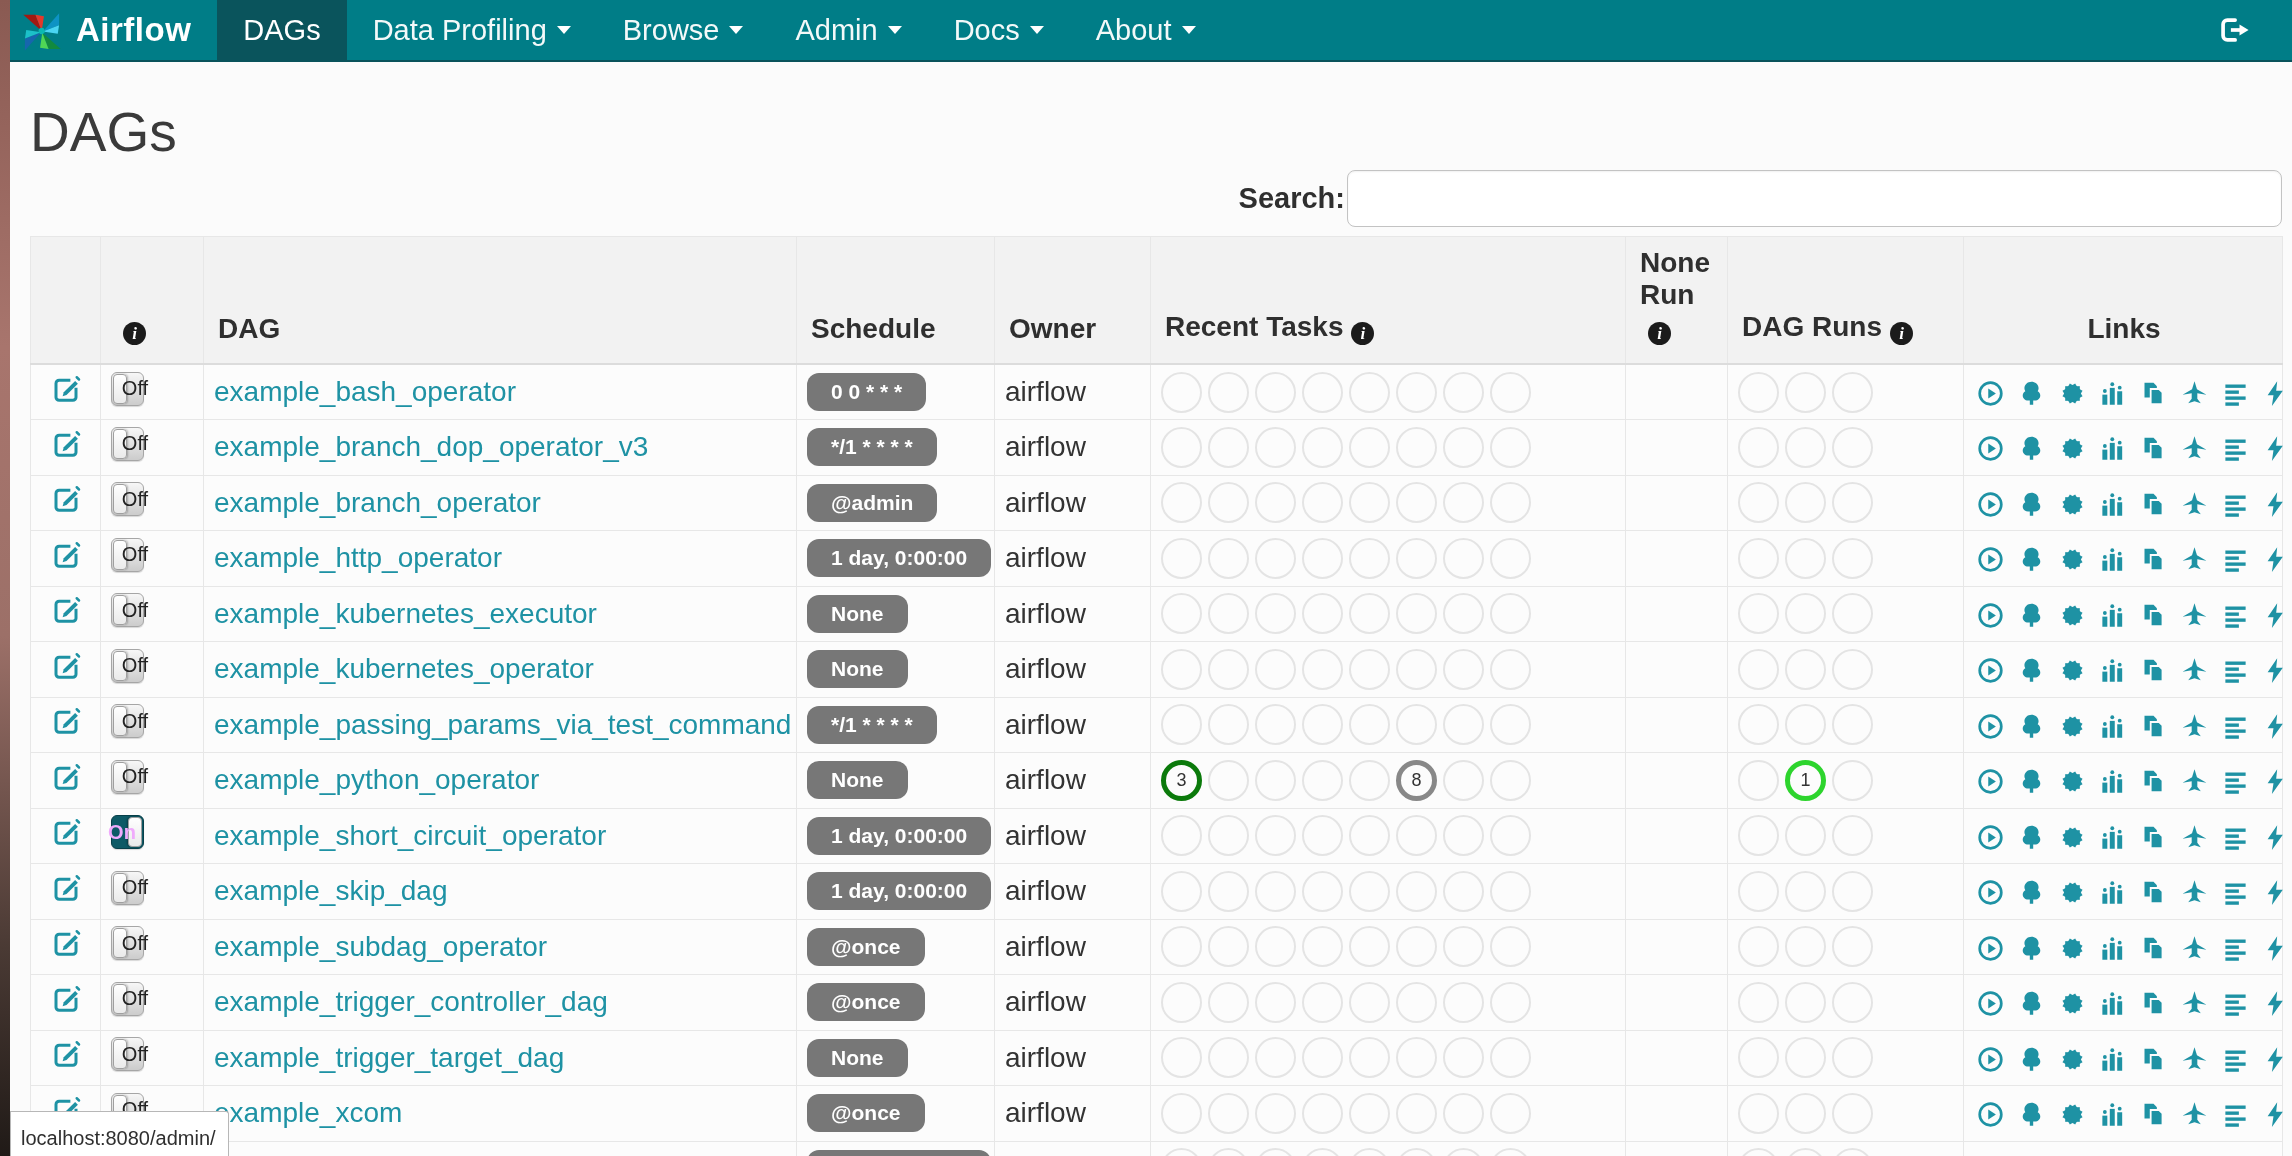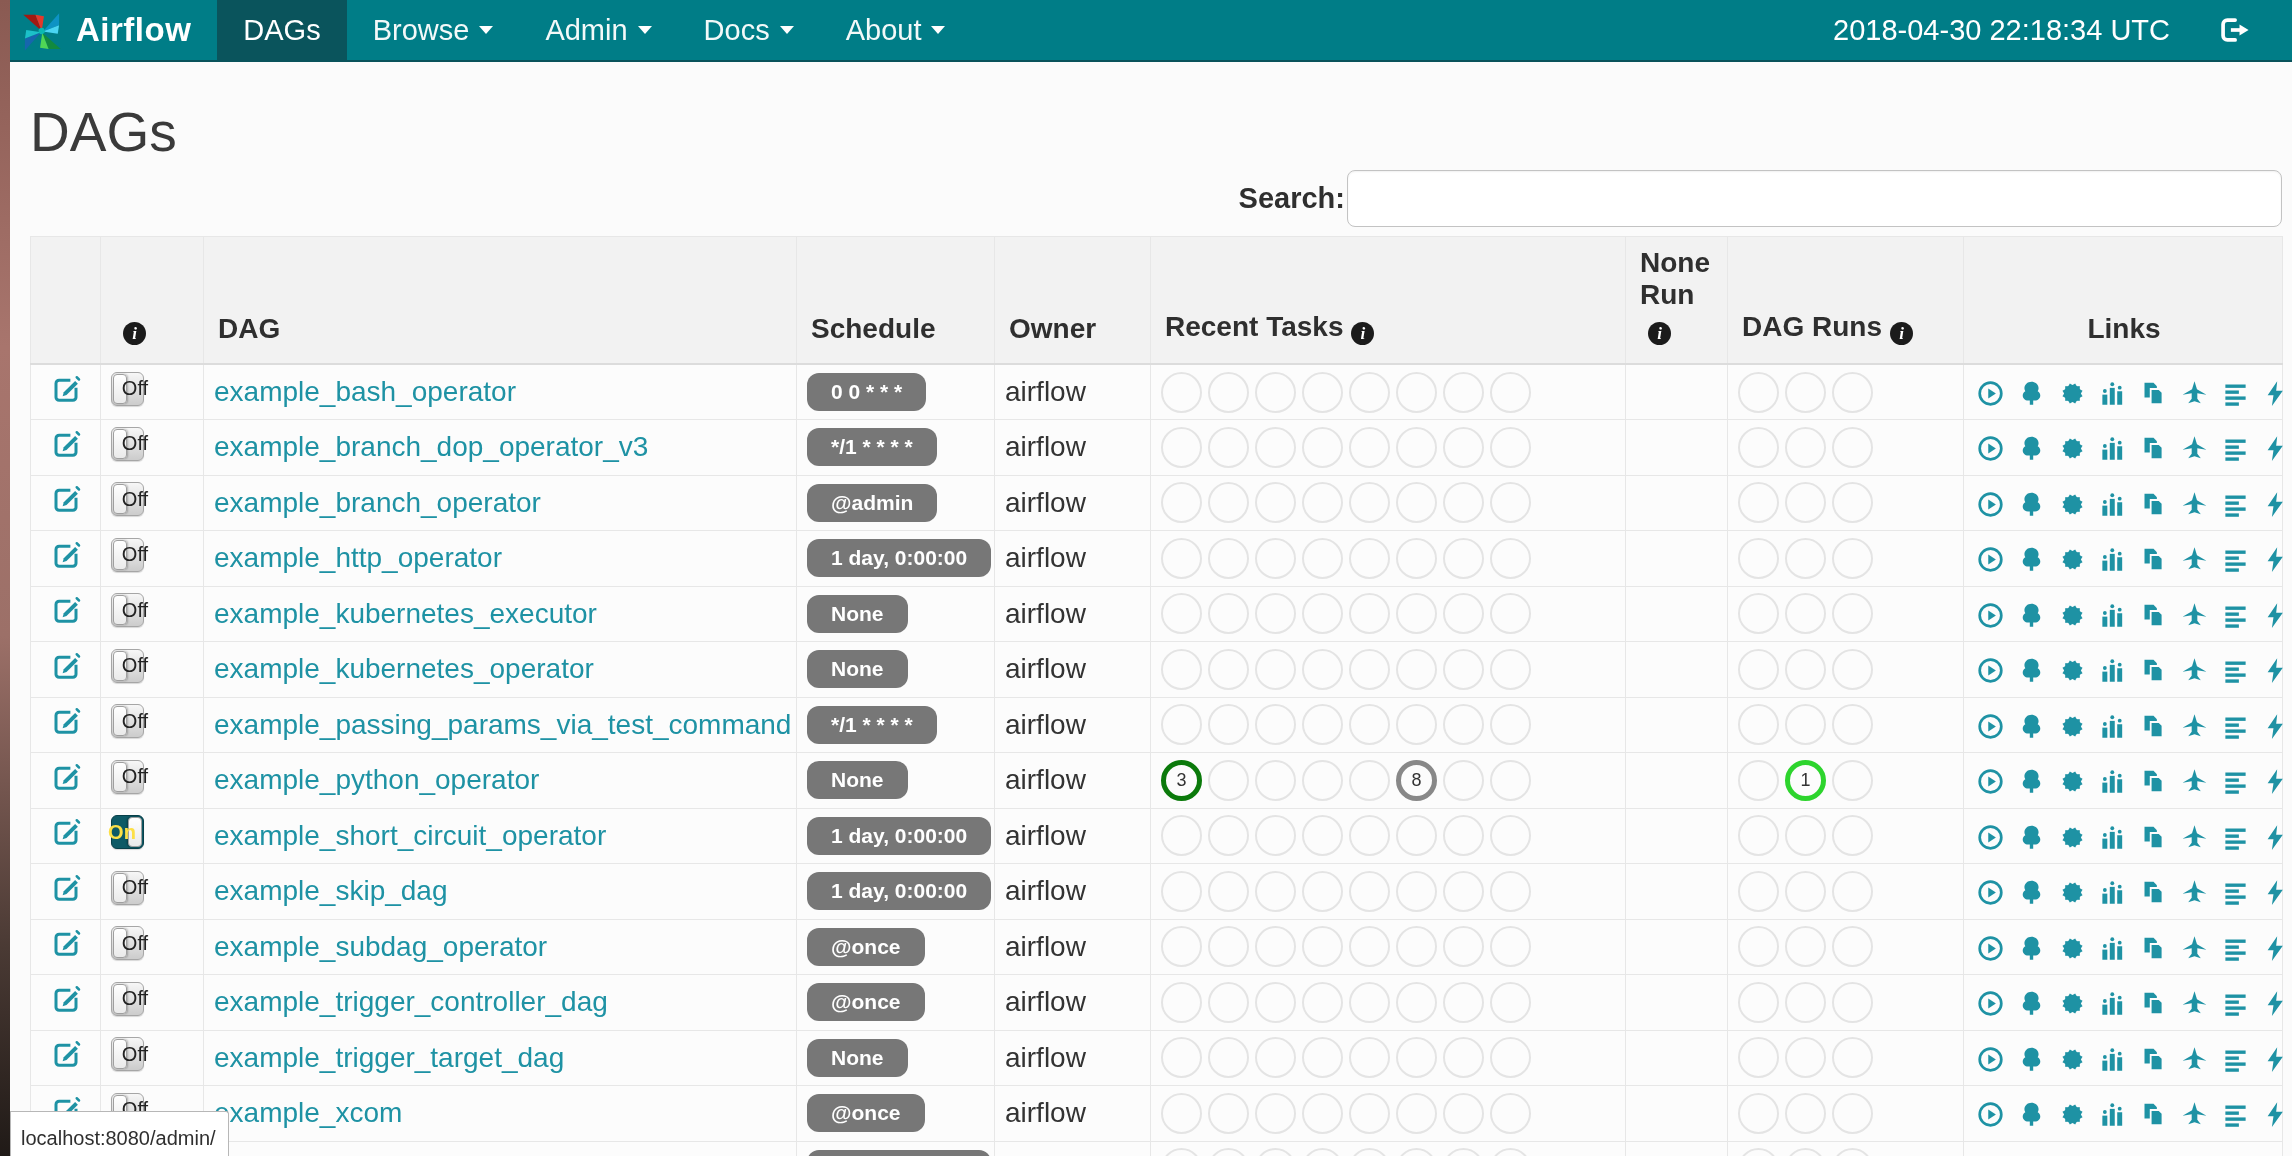--- a/index.html
+++ b/index.html
@@ -87,21 +87,21 @@
     position:absolute;top:1px;bottom:1px;left:1px;width:14px;border-radius:4px;
     background:linear-gradient(#ffffff,#eaeaea);border:1px solid #9f9f9f;
     box-shadow:1px 0 2px rgba(0,0,0,.25);
   }
   .toggle .t-label{
     position:absolute;left:17px;right:2px;top:0;bottom:0;display:flex;align-items:center;
     justify-content:center;font-size:20px;color:#222;
   }
   .toggle.on{background:var(--toggle-on-bg);border-color:#083f49;}
   .toggle.on .knob{left:auto;right:1px;box-shadow:-1px 0 2px rgba(0,0,0,.35);}
-  .toggle.on .t-label{left:6px;right:17px;color:#fde047;font-weight:bold;}
+  .toggle.on .t-label{left:6px;right:17px;color:#f0abfc;font-weight:bold;}
   
   .circle{
     display:inline-flex;align-items:center;justify-content:center;
     width:41px;height:41px;border-radius:50%;border:2px solid #e4e4e4;margin-right:6px;
     font-size:18px;color:#333;vertical-align:middle;background:transparent;
   }
   .circle.has-count{border-width:5px;cursor:pointer;}
   
   .c-links{text-align:center;white-space:nowrap;}
   .link-icon{color:var(--accent);display:inline-flex;margin:0 3px;cursor:pointer;vertical-align:middle;}
@@ -148,38 +148,41 @@
       </g>
     </svg>
     <span class="brand-text">Airflow</span>
   </div>
   <div class="nav-items" id="nav-items">
       <div class="nav-item active">
     <span class="nav-label">DAGs</span>
 
   </div>
       <div class="nav-item">
+    <span class="nav-label">Data Profiling</span>
+    <span class="caret"></span>
+  </div>
+      <div class="nav-item">
     <span class="nav-label">Browse</span>
     <span class="caret"></span>
   </div>
       <div class="nav-item">
     <span class="nav-label">Admin</span>
     <span class="caret"></span>
   </div>
       <div class="nav-item">
     <span class="nav-label">Docs</span>
     <span class="caret"></span>
   </div>
       <div class="nav-item">
     <span class="nav-label">About</span>
     <span class="caret"></span>
   </div>
     </div>
   <div class="navbar-right">
-    <span class="clock">2018-04-30 22:18:34 UTC</span>
     <span class="logout">
       <svg viewBox="0 0 24 24">
           <path d="M13.5 5H8a3 3 0 0 0-3 3v8a3 3 0 0 0 3 3h5.5" fill="none" stroke="currentColor" stroke-width="2.6" stroke-linecap="round"></path>
           <path d="M10.5 12h7.5" stroke="currentColor" stroke-width="2.6" fill="none"></path>
           <polygon points="23,12 16.6,8.2 16.6,15.8" fill="currentColor"></polygon>
         </svg>
     </span>
   </div>
 </div>
 

